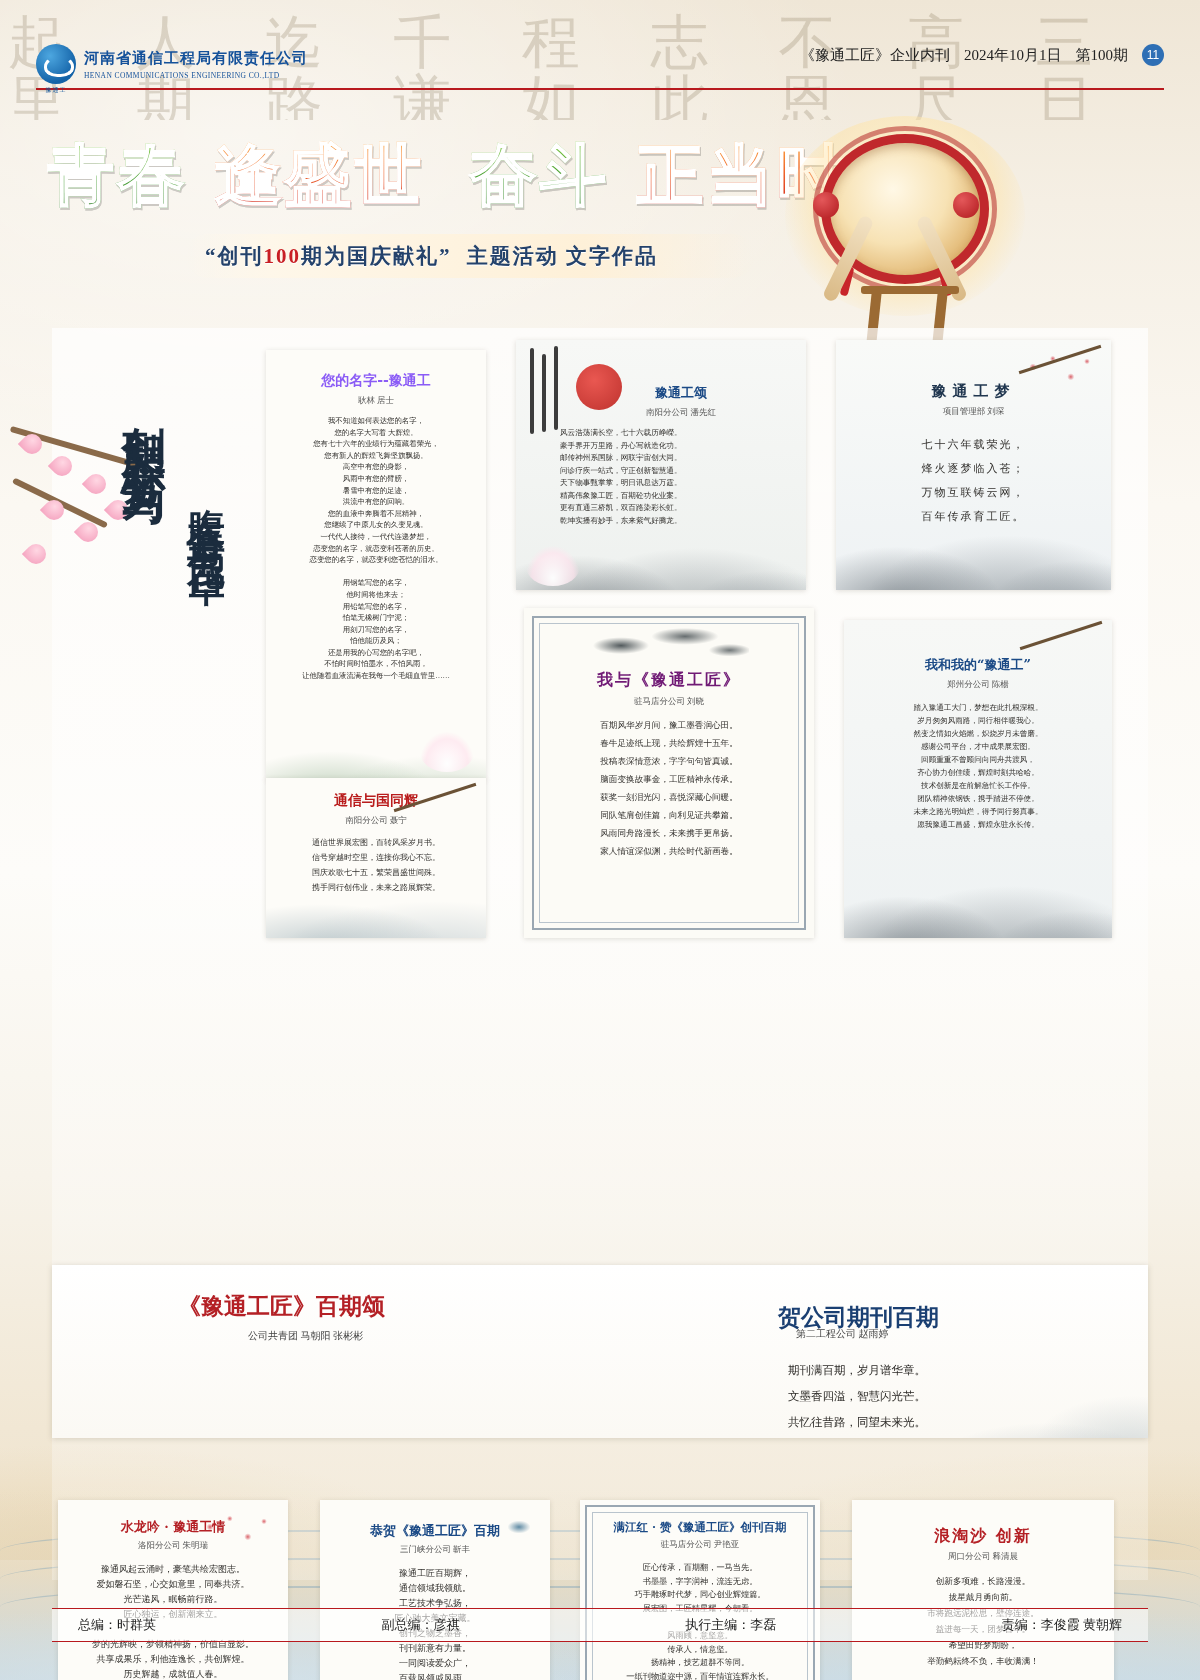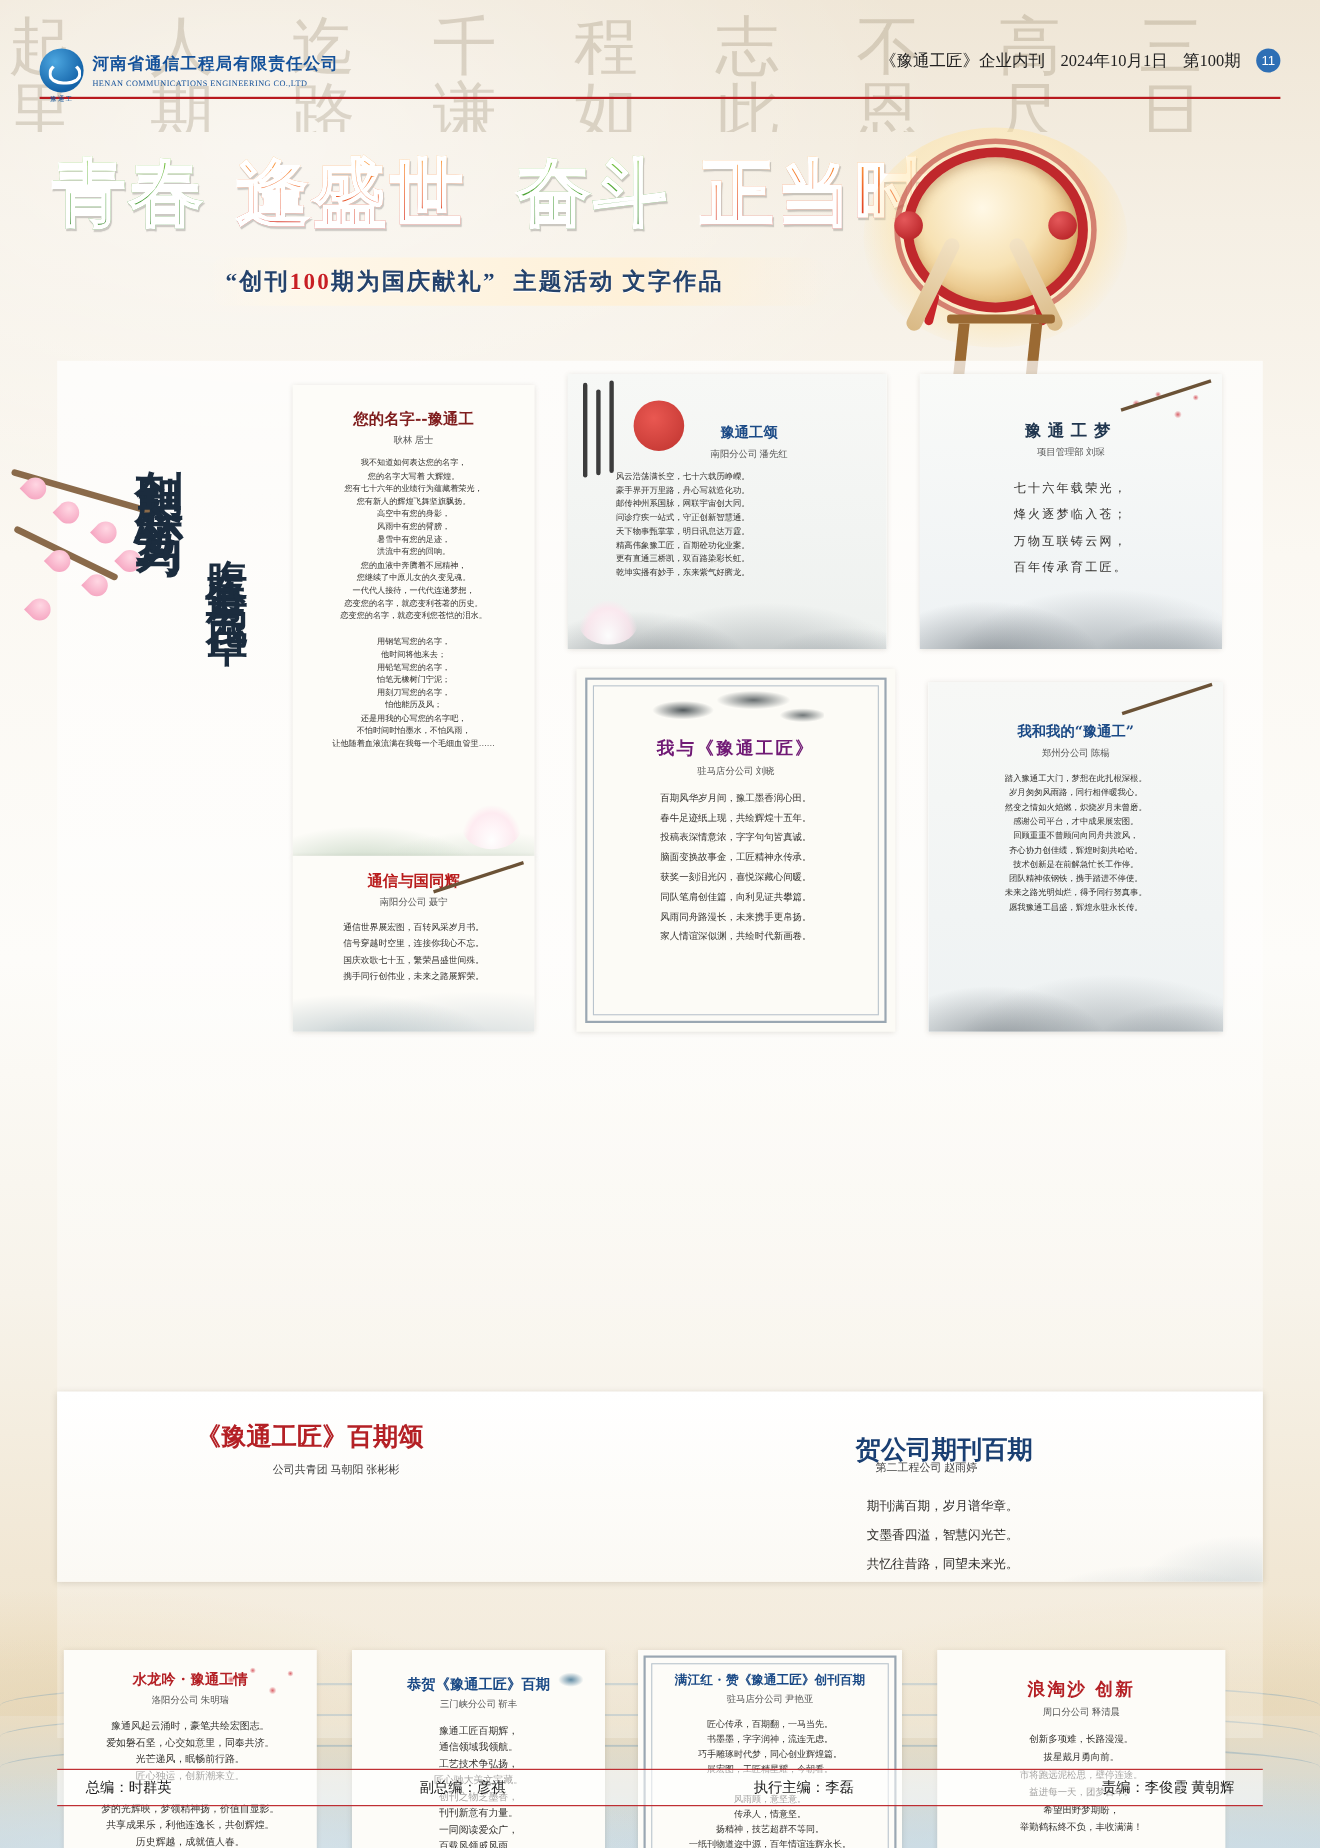--- a/index.html
+++ b/index.html
@@ -369,21 +369,21 @@
   <div class="petal" style="left:36px;top:96px"></div>
   <div class="petal" style="left:70px;top:118px"></div>
   <div class="petal" style="left:100px;top:96px"></div>
   <div class="petal" style="left:18px;top:140px"></div>
 </div>
 
 <div class="calli-col calli-1">刳胆琴心梦为马</div>
 <div class="calli-col calli-2">腹有诗书气自华</div>
 
 <div class="card" style="left:266px;top:350px;width:220px;height:430px;">
-  <div class="card-title" style="font-size:14px;color:#7f1d1d;margin-top:22px;">您的名字--豫通工</div>
+  <div class="card-title" style="font-size:14px;color:#8b5cf6;margin-top:22px;">您的名字--豫通工</div>
   <div class="card-author">耿林 居士</div>
   <div class="card-body" style="white-space:pre-line;font-size:7.4px;line-height:11.6px;margin-top:8px;">我不知道如何表达您的名字，
 您的名字大写着 大辉煌。
 您有七十六年的业绩行为蕴藏着荣光，
 您有新人的辉煌飞舞坚旗飘扬。
 高空中有您的身影，
 风雨中有您的臂膀，
 暑雪中有您的足迹，
 洪流中有您的回响。
 您的血液中奔腾着不屈精神，

